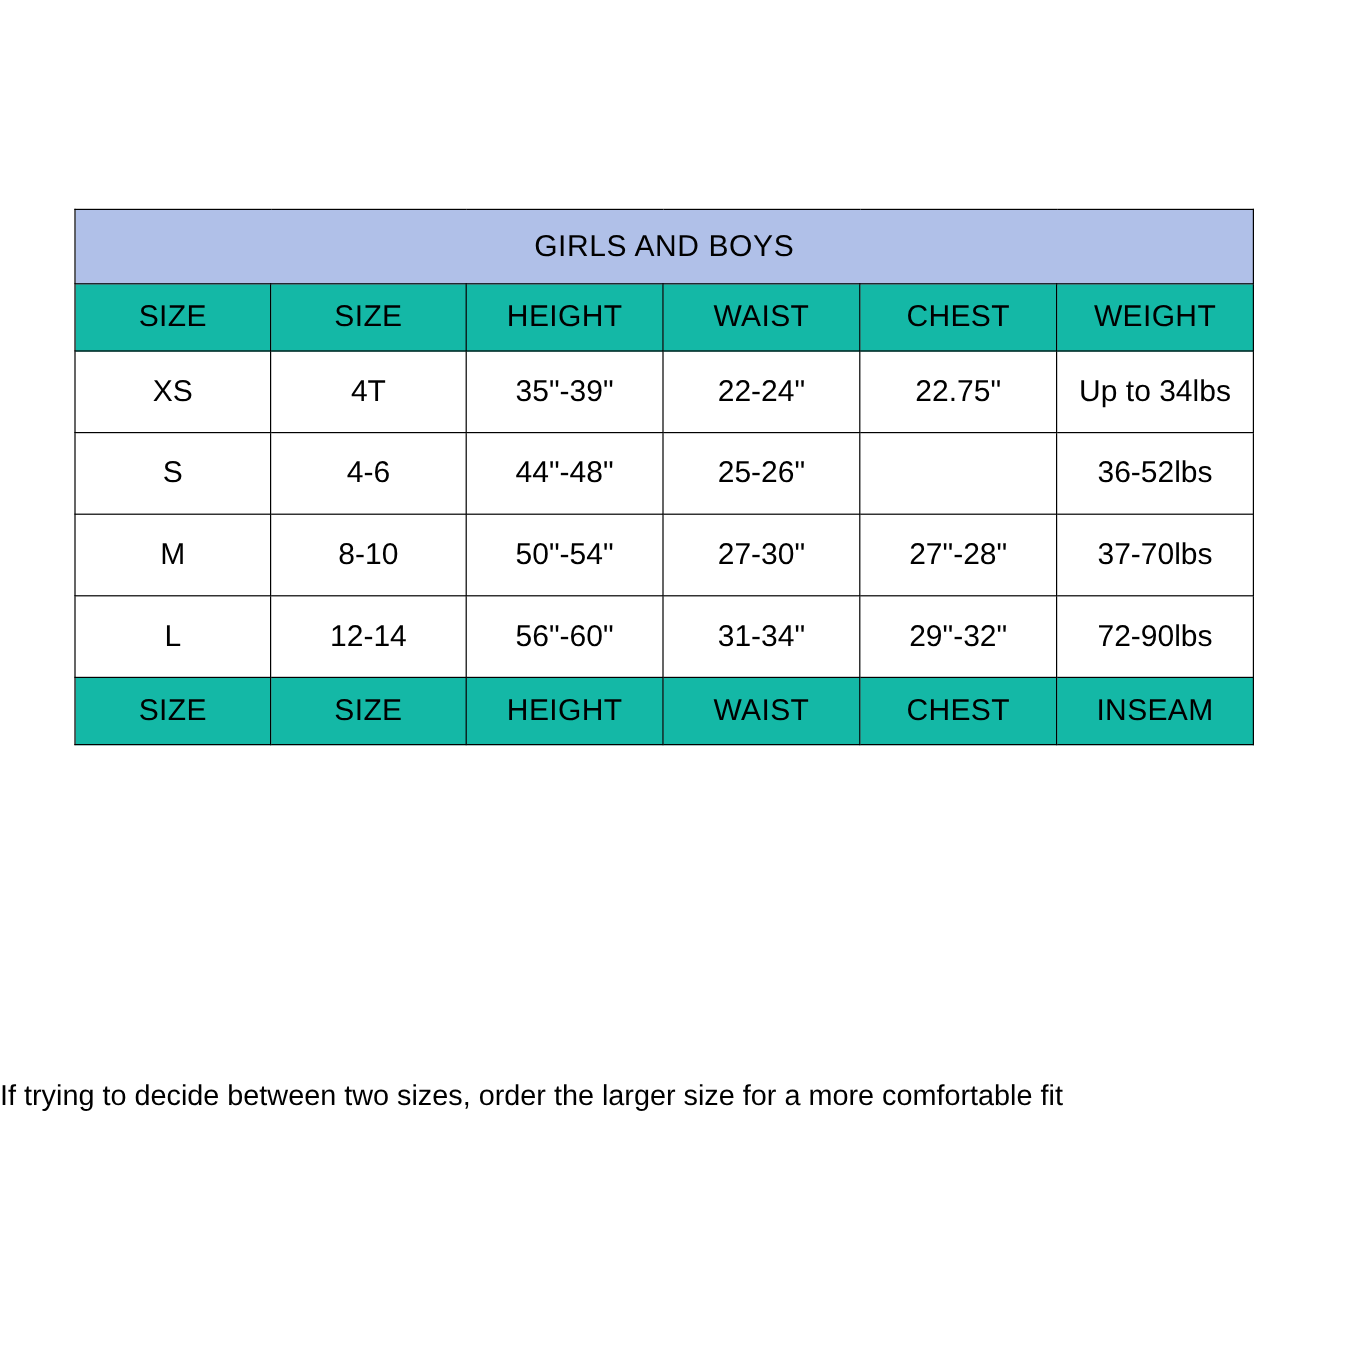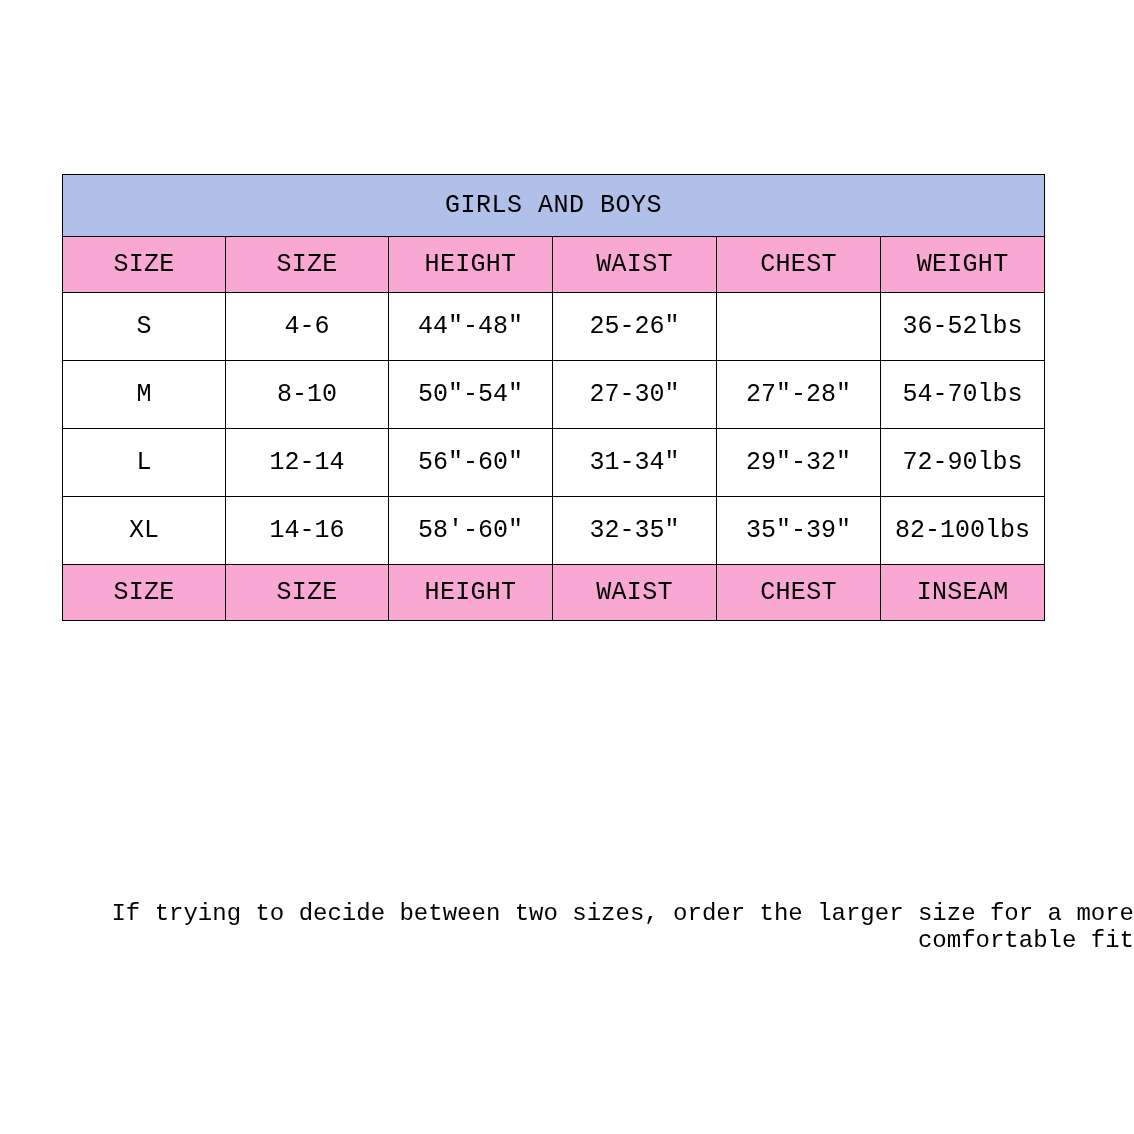--- a/index.html
+++ b/index.html
@@ -12,21 +12,20 @@
     height: 1134px;
     font-family: "Liberation Sans", sans-serif;
     color: #000000;
     overflow: hidden;
   }
   .page {
     position: relative;
     width: 1134px;
     height: 1134px;
     box-sizing: border-box;
-    font-family: Liberation Mono, monospace;
   }
   .chart-wrap {
     position: absolute;
     left: 62px;
     top: 174px;
     width: 982px;
   }
   table.size-chart {
     border-collapse: collapse;
     table-layout: fixed;
@@ -43,21 +42,21 @@
     color: #000000;
   }
   .title-row td {
     background: #b0c0e8;
     height: 61px;
     font-size: 29px;
     font-weight: bold;
     letter-spacing: 0.5px;
   }
   .header-row td {
-    background: #f9a8d4;
+    background: #14b8a6;
     height: 55px;
     font-size: 23px;
     font-weight: bold;
     letter-spacing: 0.3px;
   }
   .data-row td {
     height: 67px;
   }
   
   col.c1 { width: 163px; }
@@ -65,21 +64,21 @@
   col.c3 { width: 164px; }
   col.c4 { width: 164px; }
   col.c5 { width: 164px; }
   col.c6 { width: 164px; }
 
   .footnote {
     position: absolute;
     left: 0;
     top: 900px;
     width: 1134px;
-    text-align: right;
+    text-align: left;
     font-size: 24px;
     color: #000000;
   }
 </style>
 </head>
 <body>
 
 <div class="page">
 
   <div class="chart-wrap">
@@ -99,56 +98,56 @@
 
         <tr class="header-row">
           <td>SIZE</td>
           <td>SIZE</td>
           <td>HEIGHT</td>
           <td>WAIST</td>
           <td>CHEST</td>
           <td>WEIGHT</td>
         </tr>
 
+        <tr class="data-row">
+          <td>XS</td>
+          <td>4T</td>
+          <td>35"-39"</td>
+          <td>22-24"</td>
+          <td>22.75"</td>
+          <td>Up to 34lbs</td>
+        </tr>
 
         <tr class="data-row">
           <td>S</td>
           <td>4-6</td>
           <td>44"-48"</td>
           <td>25-26"</td>
           <td></td>
           <td>36-52lbs</td>
         </tr>
 
         <tr class="data-row">
           <td>M</td>
           <td>8-10</td>
           <td>50"-54"</td>
           <td>27-30"</td>
           <td>27"-28"</td>
-          <td>54-70lbs</td>
+          <td>37-70lbs</td>
         </tr>
 
         <tr class="data-row">
           <td>L</td>
           <td>12-14</td>
           <td>56"-60"</td>
           <td>31-34"</td>
           <td>29"-32"</td>
           <td>72-90lbs</td>
         </tr>
 
-        <tr class="data-row">
-          <td>XL</td>
-          <td>14-16</td>
-          <td>58'-60"</td>
-          <td>32-35"</td>
-          <td>35"-39"</td>
-          <td>82-100lbs</td>
-        </tr>
 
         <tr class="header-row">
           <td>SIZE</td>
           <td>SIZE</td>
           <td>HEIGHT</td>
           <td>WAIST</td>
           <td>CHEST</td>
           <td>INSEAM</td>
         </tr>
 

